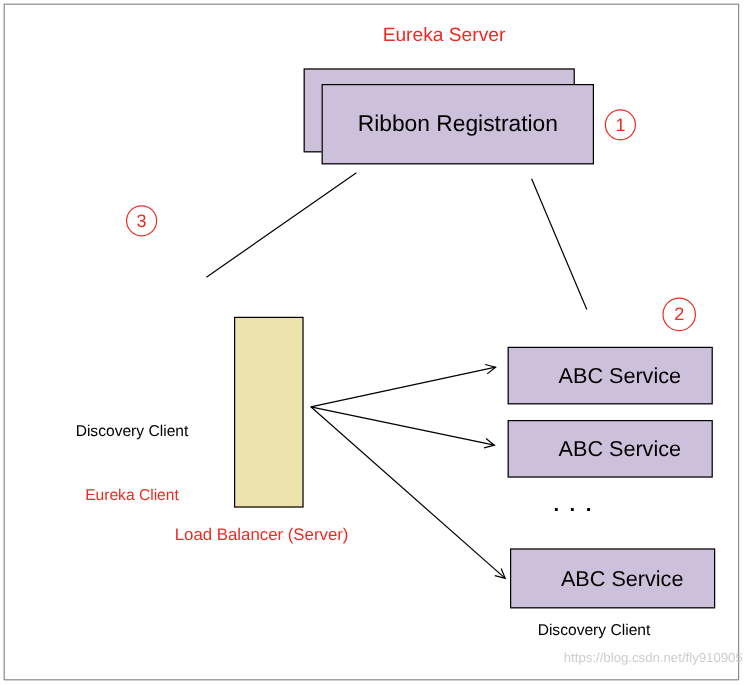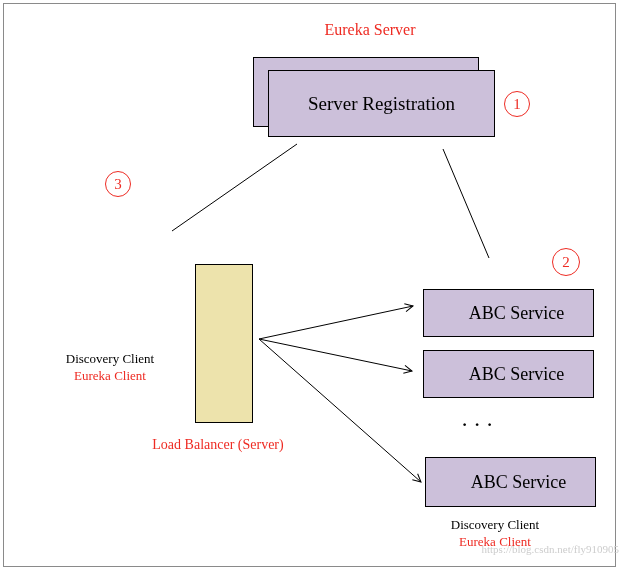--- a/index.html
+++ b/index.html
@@ -1,18 +1,18 @@
 <!DOCTYPE html>
 <html style="--red: #ee2b23; --purple: #ccc0da; --cyan: #9dd8e8; --tan: #ede3ac;"><head>
 <meta charset="utf-8">
 <style>
   html,body{margin:0;padding:0;background:#fff;}
   .stage{
     position:relative;width:620px;height:571px;background:#fff;overflow:hidden;
-    font-family:Liberation Serif, serif;color:#000;
+    font-family:Liberation Sans, sans-serif;color:#000;
   }
   .frame{position:absolute;left:3px;top:3px;right:4px;bottom:4px;border:1px solid #8a8a8a;z-index:0;}
   .lines-svg{position:absolute;left:0;top:0;width:620px;height:571px;z-index:1;pointer-events:none;}
   .title{
     position:absolute;left:260px;top:21px;width:220px;text-align:center;
     font-size:16px;color:var(--red);z-index:2;
   }
   .box{
     position:absolute;background:var(--purple);border:1.5px solid #000;box-sizing:border-box;
     display:flex;align-items:center;justify-content:center;z-index:2;
@@ -33,21 +33,21 @@
   .badge3{left:105px;top:171px;}
   .ellipse{
     position:absolute;left:27px;top:207px;width:153px;height:140px;border-radius:50%;
     background:var(--cyan);border:1.5px solid #000;box-sizing:border-box;
     display:flex;flex-direction:column;align-items:center;justify-content:center;
     font-size:19px;line-height:1.35;z-index:2;text-align:center;
   }
   .caption{position:absolute;text-align:center;font-size:13px;line-height:1.3;z-index:2;}
   .caption-left{left:30px;top:351px;width:160px;}
   .caption-right{left:415px;top:517px;width:160px;}
-  .caption .red{color:var(--red);}
+  .caption .red{color:var(--red);margin-top:37px;}
   .lb-rect{
     position:absolute;left:195px;top:264px;width:58px;height:159px;
     background:var(--tan);border:1.5px solid #000;box-sizing:border-box;z-index:2;
   }
   .lb-label{position:absolute;left:118px;top:437px;width:200px;text-align:center;
     font-size:14px;color:var(--red);z-index:2;}
   .dots{position:absolute;left:438px;top:411px;width:80px;text-align:center;
     font-size:17px;font-weight:bold;letter-spacing:2px;z-index:2;}
   .watermark{
     position:absolute;right:1px;top:543px;font-size:11px;color:#cdcdcd;z-index:3;
@@ -70,21 +70,21 @@
     <line x1="443" y1="149" x2="489" y2="258" stroke="#000" stroke-width="1"></line>
     <line x1="259" y1="339" x2="413" y2="306" stroke="#000" stroke-width="1" marker-end="url(#arrowOpen)"></line>
     <line x1="259" y1="339" x2="412" y2="371" stroke="#000" stroke-width="1" marker-end="url(#arrowOpen)"></line>
     <line x1="259" y1="339" x2="421" y2="482" stroke="#000" stroke-width="1" marker-end="url(#arrowOpen)"></line>
   </svg>
 
   <div class="title">Eureka Server</div>
 
   <div class="box box-back"></div>
   <div class="box box-front">
-    <span>Server Registration</span>
+    <span>Ribbon Registration</span>
   </div>
 
   <div class="badge badge1">1</div>
   <div class="badge badge2">2</div>
   <div class="badge badge3">3</div>
 
 
   <div class="caption caption-left">
     <div>Discovery Client</div>
     <div class="red">Eureka Client</div>

